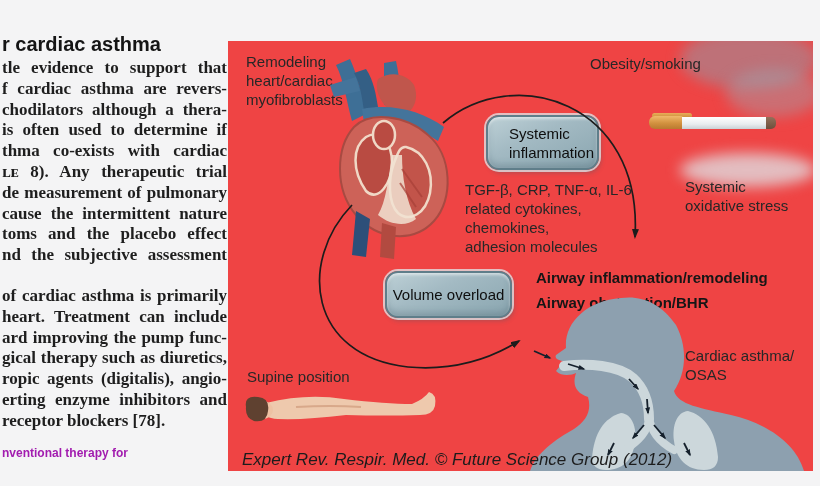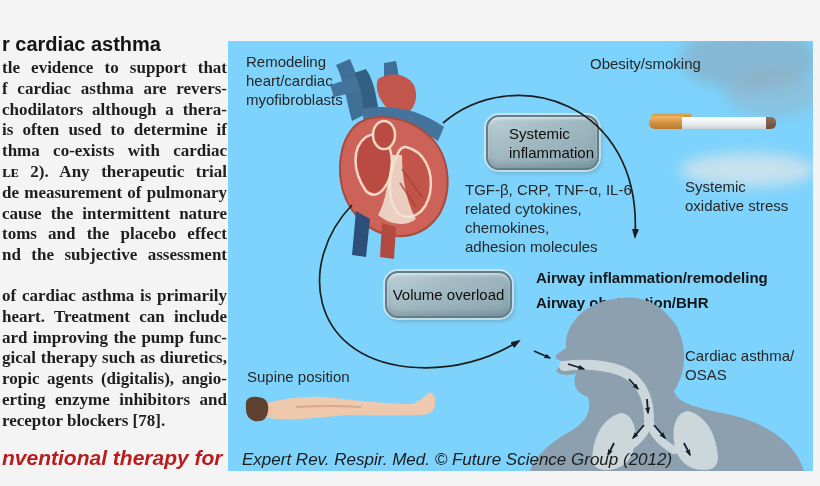--- a/index.html
+++ b/index.html
@@ -21,27 +21,27 @@
   .para{position:absolute;left:2px;width:225px;font-weight:bold;}
   .para1{top:58px;}
   .para2{top:286px;}
   .pline{
     font-size:17px;line-height:20.8px;height:20.8px;white-space:nowrap;
     text-align:justify;text-align-last:justify;
   }
   .pline.natural{text-align:left;text-align-last:left;}
   .left-footer{
     position:absolute;left:2px;top:446px;
-    font-family:"Liberation Sans",sans-serif;font-weight:bold;font-style:italic;
-    font-size:21px;color:#b91c1c;white-space:nowrap;
+    font-family:"Liberation Sans",sans-serif;font-weight:bold;
+    font-size:12px;color:#a21caf;white-space:nowrap;
   }
   
   .panel{
     position:absolute;left:228px;top:41px;width:585px;height:430px;
-    background:#7dd3fc;overflow:hidden;z-index:2;
+    background:#ef4444;overflow:hidden;z-index:2;
     font-family:"Liberation Sans",sans-serif;color:#262626;
   }
   .flabel{position:absolute;font-size:15px;line-height:19px;color:#272727;}
   .flabel.bold{font-weight:bold;color:#161616;}
   .credit{
     position:absolute;left:14px;top:409px;font-size:17px;font-style:italic;
     color:#1c1c1c;white-space:nowrap;
   }
   .pill-box{
     position:absolute;border-radius:13px;
@@ -75,21 +75,21 @@
 
 <div class="left-col">
   <div class="left-heading">r cardiac asthma</div>
 
   <div class="para para1">
     <div class="pline">tle evidence to support that</div>
     <div class="pline">f cardiac asthma are revers-</div>
     <div class="pline">chodilators although a thera-</div>
     <div class="pline">is often used to determine if</div>
     <div class="pline">thma co-exists with cardiac</div>
-    <div class="pline">ʟᴇ 2). Any therapeutic trial</div>
+    <div class="pline">ʟᴇ 8). Any therapeutic trial</div>
     <div class="pline">de measurement of pulmonary</div>
     <div class="pline">cause the intermittent nature</div>
     <div class="pline">toms and the placebo effect</div>
     <div class="pline">nd the subjective assessment</div>
   </div>
 
   <div class="para para2">
     <div class="pline">of cardiac asthma is primarily</div>
     <div class="pline">heart. Treatment can include</div>
     <div class="pline">ard improving the pump func-</div>

